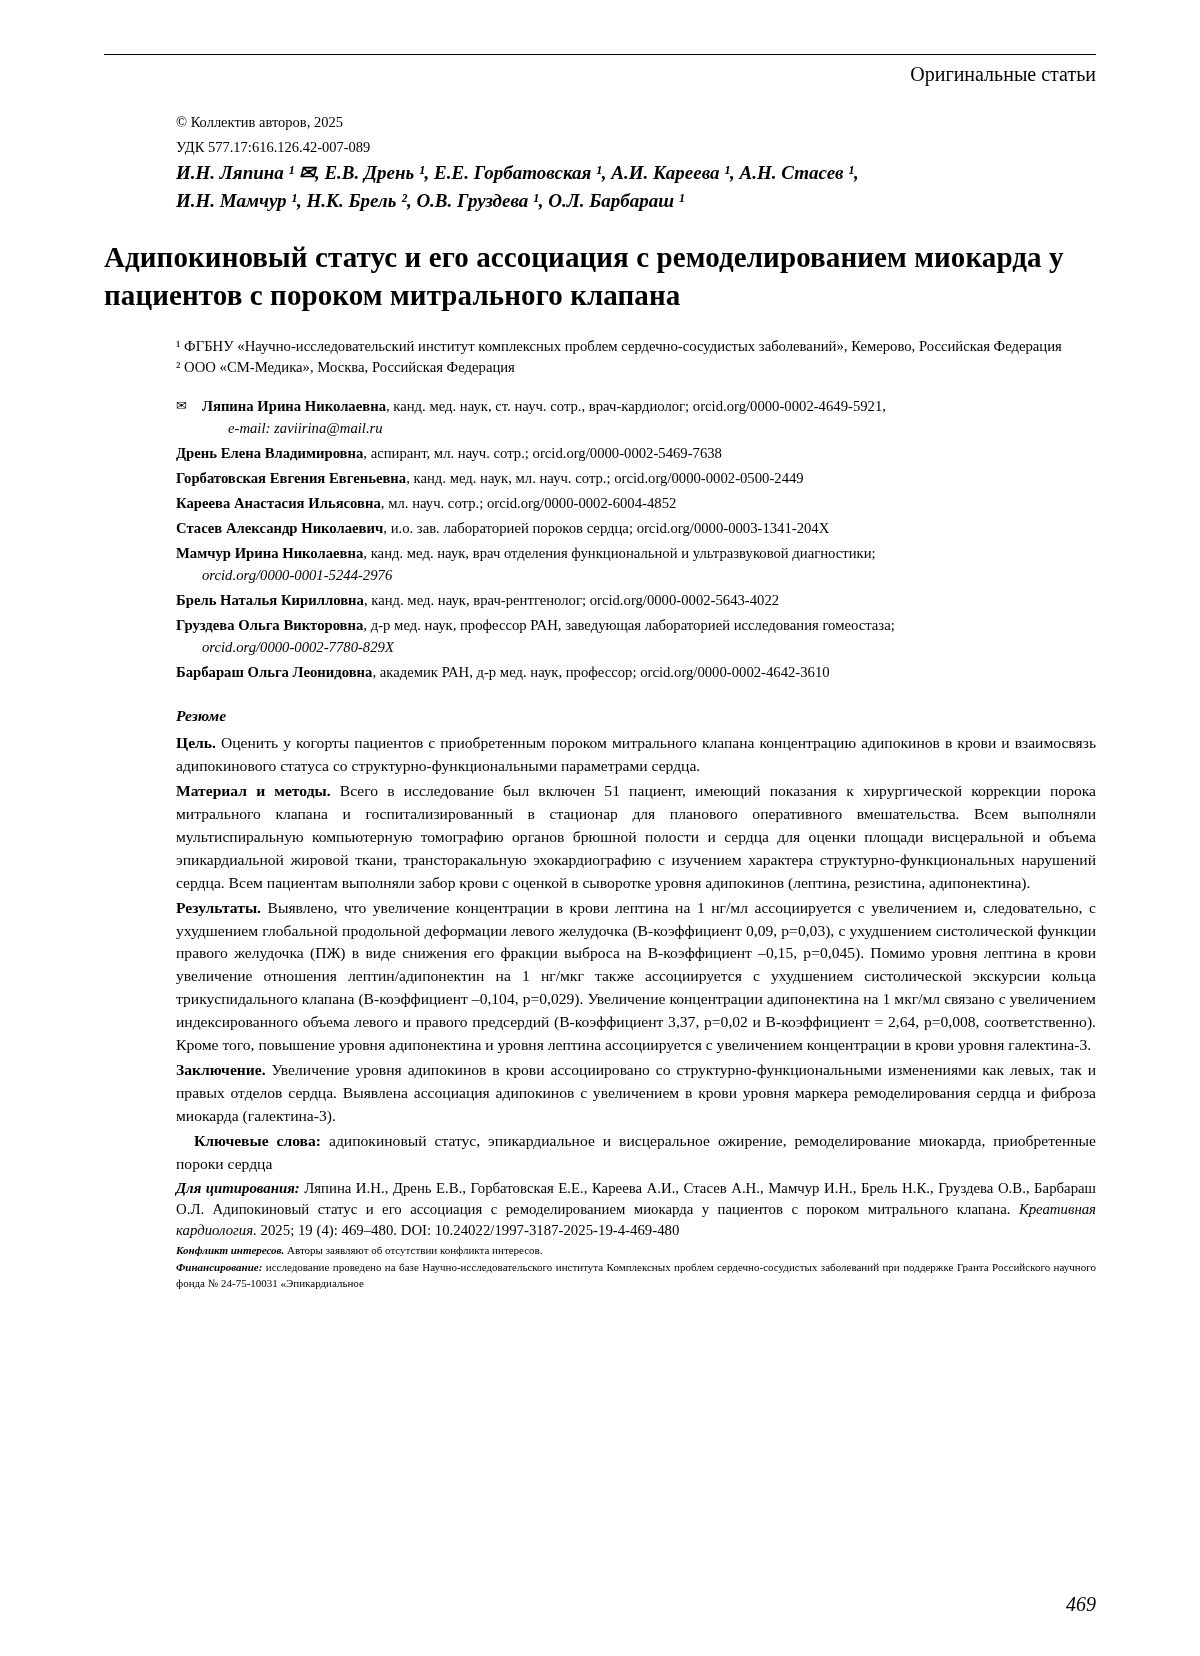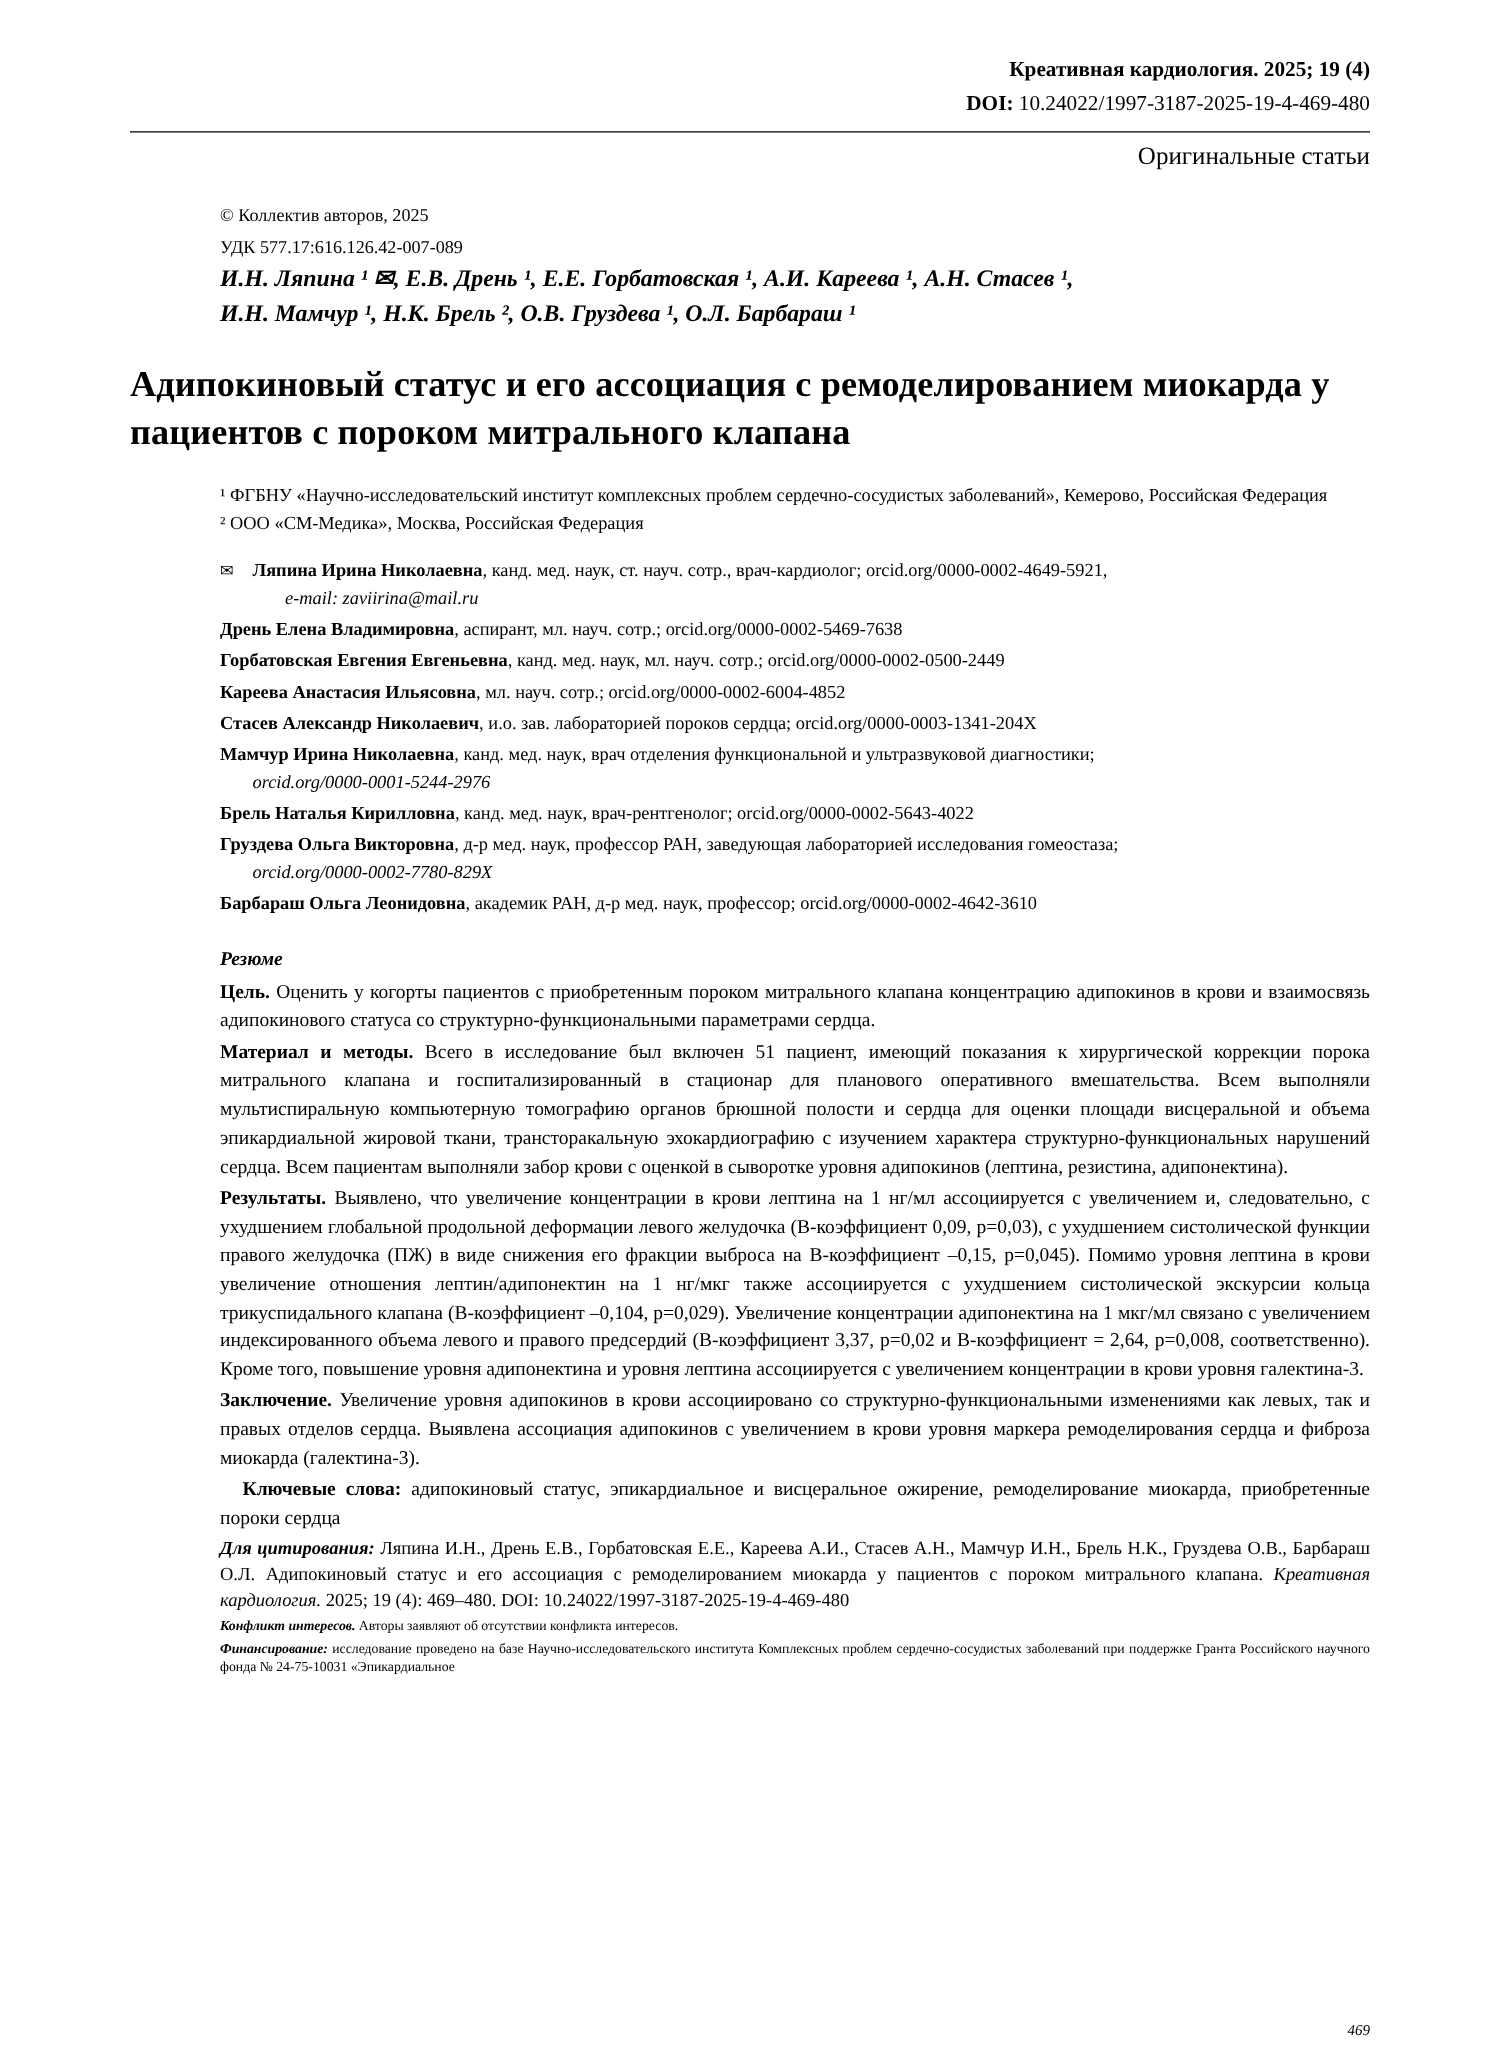--- a/index.html
+++ b/index.html
@@ -144,37 +144,30 @@
     line-height: 1.42;
     text-align: justify;
   }
   .conflict .lbl, .funding .lbl {
     font-weight: bold;
     font-style: italic;
   }
   .page-number {
     position: absolute;
     right: 104px;
-    bottom: 24px;
-    font-style: italic;
-    font-size: 12px;
+    bottom: 40px;
+    font-style: italic;
+    font-size: 20px;
   }
 </style>
 </head>
 <body>
 
 <div class="page">
 
-  <div class="journal-header">
-    <div class="jtitle">Креативная кардиология. 2025; 19 (4)</div>
-    <div class="doi-line">
-      <span class="doi-label">DOI:</span>
-      <span>10.24022/1997-3187-2025-19-4-469-480</span>
-    </div>
-  </div>
 
   <div class="rule"></div>
 
   <div class="section-kind">Оригинальные статьи</div>
 
   <div class="copyright">© Коллектив авторов, 2025</div>
   <div class="udk">УДК 577.17:616.126.42-007-089</div>
 
   <div class="authors">
     <div>И.Н. Ляпина ¹ ✉, Е.В. Дрень ¹, Е.Е. Горбатовская ¹, А.И. Кареева ¹, А.Н. Стасев ¹,</div>

